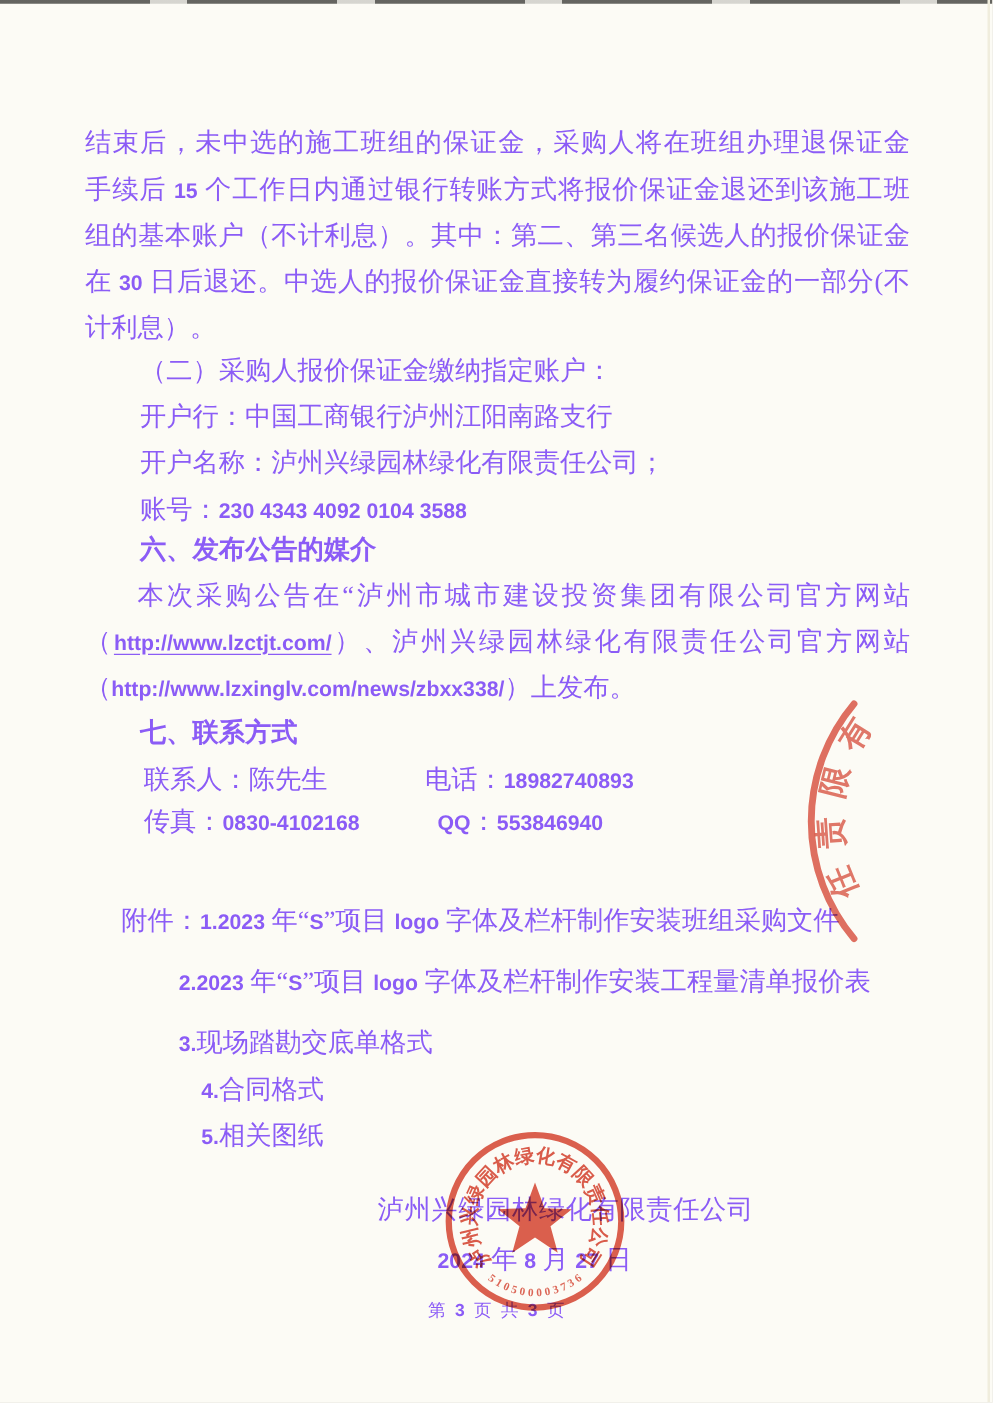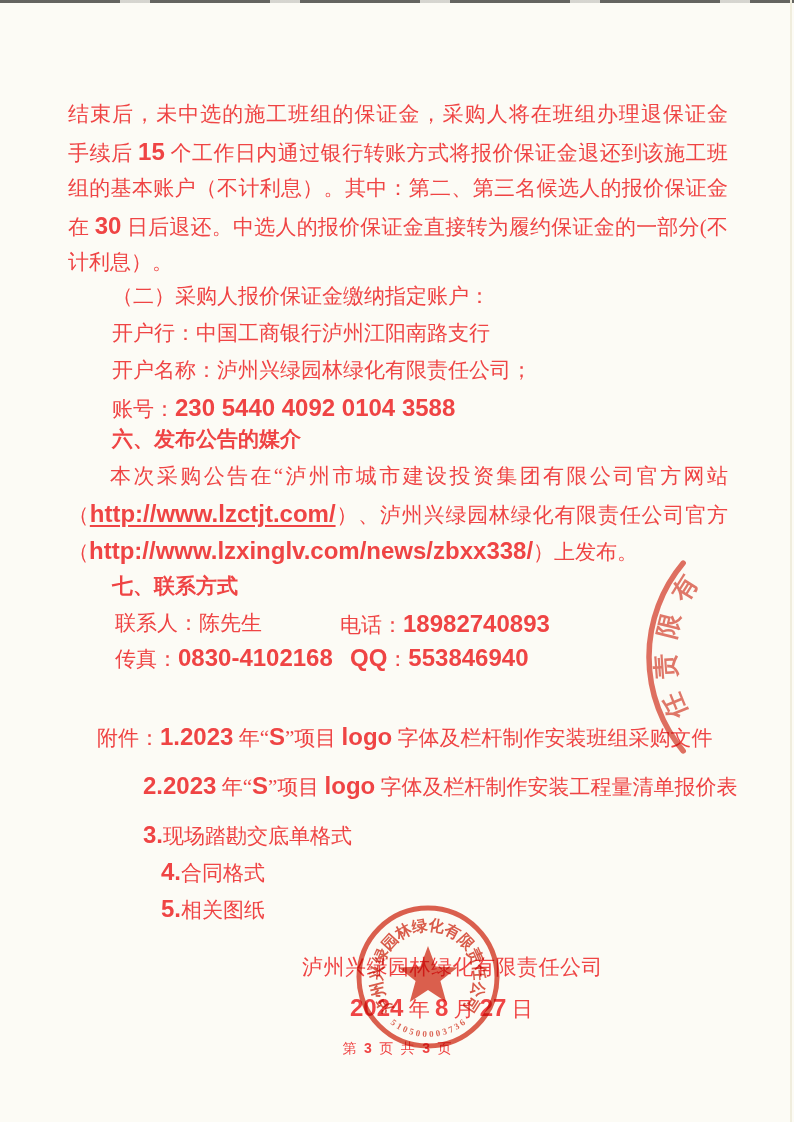--- a/index.html
+++ b/index.html
@@ -1,34 +1,34 @@
 <!DOCTYPE html>
 <html><head>
 <meta charset="utf-8">
 <style>
   html,body{margin:0;padding:0;background:#e9e7e0;}
   .page{
     position:relative;width:794px;height:1122px;margin:0 auto;
     background:#fcfbf5;overflow:hidden;
     font-family:"Liberation Serif","DejaVu Serif",serif;
-    color:#ef4444;font-size:21px;
+    color:#8b5cf6;font-size:21px;
   }
   .topline{
     position:absolute;top:0;left:0;width:794px;height:3px;
     background:repeating-linear-gradient(90deg,#4a4a46 0 120px,rgba(74,74,70,.25) 120px 150px);
     opacity:.85;
   }
   .edgeline{position:absolute;top:0;right:2px;width:2px;height:1122px;background:#f0eddd;}
   .blk{position:absolute;left:68px;width:660px;}
   .line{height:37px;line-height:37px;white-space:nowrap;}
   .jl{text-align:justify;text-align-last:justify;white-space:normal !important;height:37px;overflow:hidden;}
   .ind{padding-left:44px;}
   .ind2{text-indent:42px;}
   .hd{font-weight:bold;}
-  .lat{font-family:"Liberation Sans","DejaVu Sans",sans-serif;font-weight:700;font-size:24px;}
+  .lat{font-family:"Liberation Sans","DejaVu Sans",sans-serif;font-weight:700;font-size:17px;}
   .u{text-decoration:underline;text-underline-offset:3px;}
   .row{position:absolute;left:0;width:660px;height:35px;line-height:35px;}
   .cell{position:absolute;top:0;white-space:nowrap;}
   .att-l1{padding-left:29px;}
   .att-l2{padding-left:75px;margin-top:12px;}
   .att-l3{padding-left:93px;}
   .sig{position:absolute;left:302px;top:949px;height:37px;line-height:37px;white-space:nowrap;letter-spacing:.5px;}
   .date{position:absolute;left:350px;top:989px;height:37px;line-height:37px;white-space:nowrap;}
   .foot{position:absolute;left:68px;top:1038px;width:660px;text-align:center;font-size:14px;height:20px;line-height:20px;letter-spacing:2px;}
   .foot .lat{font-size:14px;}
@@ -50,21 +50,21 @@
     <div class="line jl"><span>手续后 </span><span class="lat">15</span><span> 个工作日内通过银行转账方式将报价保证金退还到该施工班</span></div>
     <div class="line jl"><span>组的基本账户（不计利息）。其中：第二、第三名候选人的报价保证金</span></div>
     <div class="line jl"><span>在 </span><span class="lat">30</span><span> 日后退还。中选人的报价保证金直接转为履约保证金的一部分(不</span></div>
     <div class="line"><span>计利息）。</span></div>
   </div>
 
   <div class="blk" style="top:278px">
     <div class="line ind"><span>（二）采购人报价保证金缴纳指定账户：</span></div>
     <div class="line ind"><span>开户行：中国工商银行泸州江阳南路支行</span></div>
     <div class="line ind"><span>开户名称：泸州兴绿园林绿化有限责任公司；</span></div>
-    <div class="line ind"><span>账号：</span><span class="lat">230 5440 4092 0104 3588</span></div>
+    <div class="line ind"><span>账号：</span><span class="lat">230 4343 4092 0104 3588</span></div>
   </div>
 
   <div class="blk hd" style="top:421px">
     <div class="line ind">六、发布公告的媒介</div>
   </div>
   <div class="blk" style="top:458px">
     <div class="line jl ind2"><span>本次采购公告在“泸州市城市建设投资集团有限公司官方网站</span></div>
     <div class="line jl"><span>（</span><span class="lat u">http://www.lzctjt.com/</span><span>）、泸州兴绿园林绿化有限责任公司官方网站</span></div>
     <div class="line"><span>（</span><span class="lat">http://www.lzxinglv.com/news/zbxx338/</span><span>）上发布。</span></div>
   </div>

